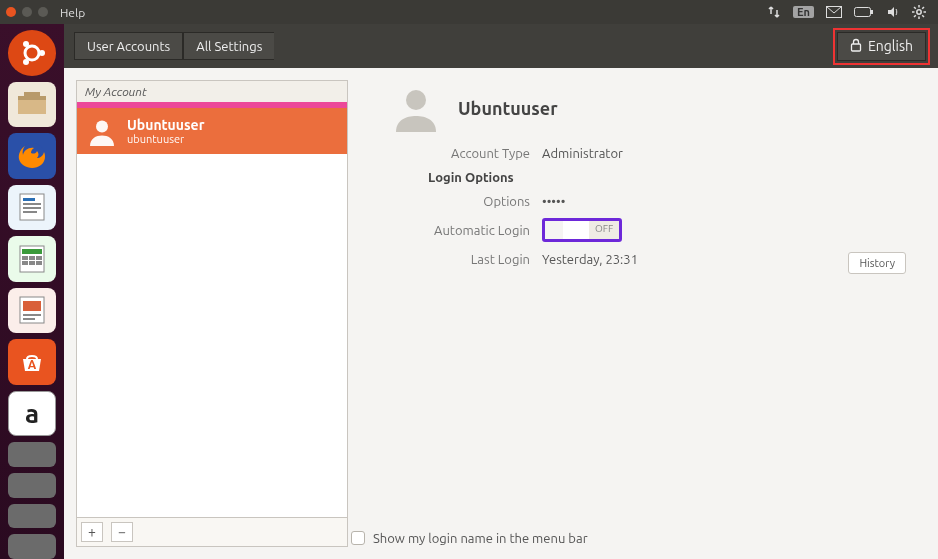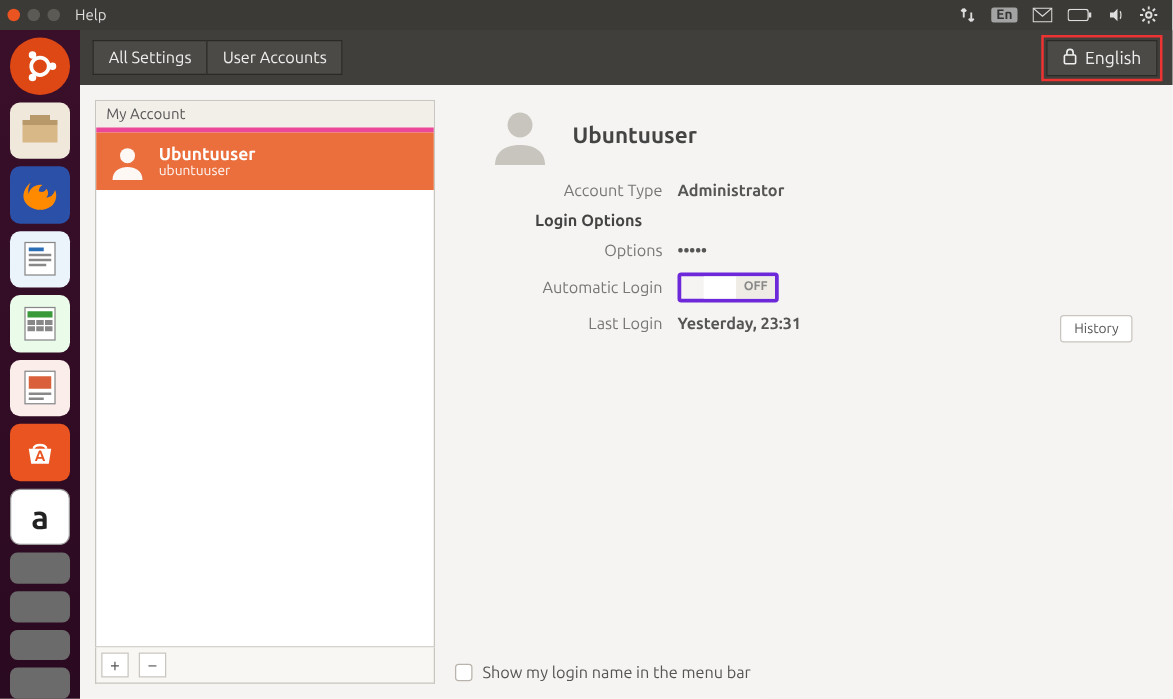--- a/index.html
+++ b/index.html
@@ -34,45 +34,45 @@
   .crumb { padding:6px 12px; border:1px solid #2b2a27; background:#4b4a46; font-size:13px; color:#eee;}
   .crumb.first { border-right:none;}
   .unlock-wrap { margin-left:auto; }
   .unlock-btn { display:flex; align-items:center; gap:6px; padding:5px 12px; background:#4b4a46; border:1px solid #2b2a27; color:#eee; font-size:14px;}
   .highlight-box { outline:2px solid #e33; padding:2px;}
 
   
   .body-area { flex:1; display:flex; padding:12px; gap:14px; }
   .sidebar { width:272px; display:flex; flex-direction:column; }
   .sidebar-frame { flex:1; border:1px solid #c9c5bf; background:#fff; display:flex; flex-direction:column;}
-  .section-label { background:#f2efe9; padding:4px 8px; font-size:12px; color:#555; border-bottom:4px solid #ec4899;}
+  .section-label { background:#f2efe9; padding:4px 8px; font-size:12px; color:#555; border-bottom:6px solid #ec4899;font-style:italic;}
   .user-row { background:#eb6e3d; color:#fff; padding:8px 10px; display:flex; align-items:center; gap:10px;}
   .avatar-sm { width:30px; height:30px; }
   .user-row .name { font-weight:bold; font-size:14px;}
   .user-row .sub { font-size:11px; opacity:.95;}
   .sidebar-buttons { border:1px solid #c9c5bf; border-top:none; background:#f9f7f3; padding:4px; display:flex; gap:8px; }
   .sm-btn { width:22px; height:20px; border:1px solid #c9c5bf; background:#fff; display:flex; align-items:center; justify-content:center; font-size:14px; color:#555;}
 
   
   .detail { flex:1; padding:4px 0 0 30px; font-size:13px; color:#555;}
   .profile-header { display:flex; align-items:center; gap:18px; margin-bottom:14px;}
   .avatar-lg { width:48px; height:48px; }
   .display-name { font-size:18px; font-weight:bold; color:#444;}
   .kv-row { display:flex; align-items:center; margin-bottom:10px;}
   .kv-row .label { width:150px; text-align:right; padding-right:12px; color:#777;}
-  .kv-row .value { color:#555;font-weight:bold;}
+  .kv-row .value { color:#555;}
   .section-title { font-weight:bold; color:#444; margin:8px 0 10px 36px;}
   .toggle { display:inline-flex; border:3px solid #6d28d9; border-radius:3px; overflow:hidden; font-size:10px;padding-left:18px;}
   .toggle .knob { width:26px; height:18px; background:#fff;}
   .toggle .state { padding:2px 6px; background:#efece5; color:#888;}
   .history-btn { border:1px solid #c9c5bf; background:#fff; padding:4px 10px; border-radius:3px; font-size:11px; color:#555; margin-left:auto;}
   .lastlogin-row { display:flex; align-items:flex-start; width: calc(100% - 20px);}
   
   
-  .footer { position:absolute; left:300px; bottom:14px; display:flex; align-items:flex-end; gap:8px; font-size:13px; color:#555;}
+  .footer { position:absolute; left:287px; bottom:14px; display:flex; align-items:flex-end; gap:8px; font-size:13px; color:#555;}
   .checkbox { width:14px; height:14px; border:1px solid #b8b4ac; border-radius:3px; background:#fff;}
 
   
   .silhouette { fill:#c8c5be;}
 </style>
 </head>
 <body>
 
 <div class="topbar">
   <div class="left">
@@ -189,22 +189,22 @@
     </div>
   <div class="tile stack1"></div>
   <div class="tile stack2"></div>
   <div class="tile stack3"></div>
   <div class="tile stack4"></div>
 </div>
 
 <div class="window">
   <div class="toolbar">
     <div class="breadcrumb">
+      <div class="crumb">User Accounts</div>
       <div class="crumb first">All Settings</div>
-      <div class="crumb">User Accounts</div>
     </div>
     <div class="unlock-wrap highlight-box">
       <div class="unlock-btn">
         <span>
           <svg width="12" height="14" viewBox="0 0 12 14">
               <rect x="1.5" y="6" width="9" height="7" rx="1" fill="none" stroke="#eee" stroke-width="1.3"></rect>
               <path d="M3.5 6V4a2.5 2.5 0 015 0v2" fill="none" stroke="#eee" stroke-width="1.3"></path>
             </svg>
         </span>
         <span>English</span>

